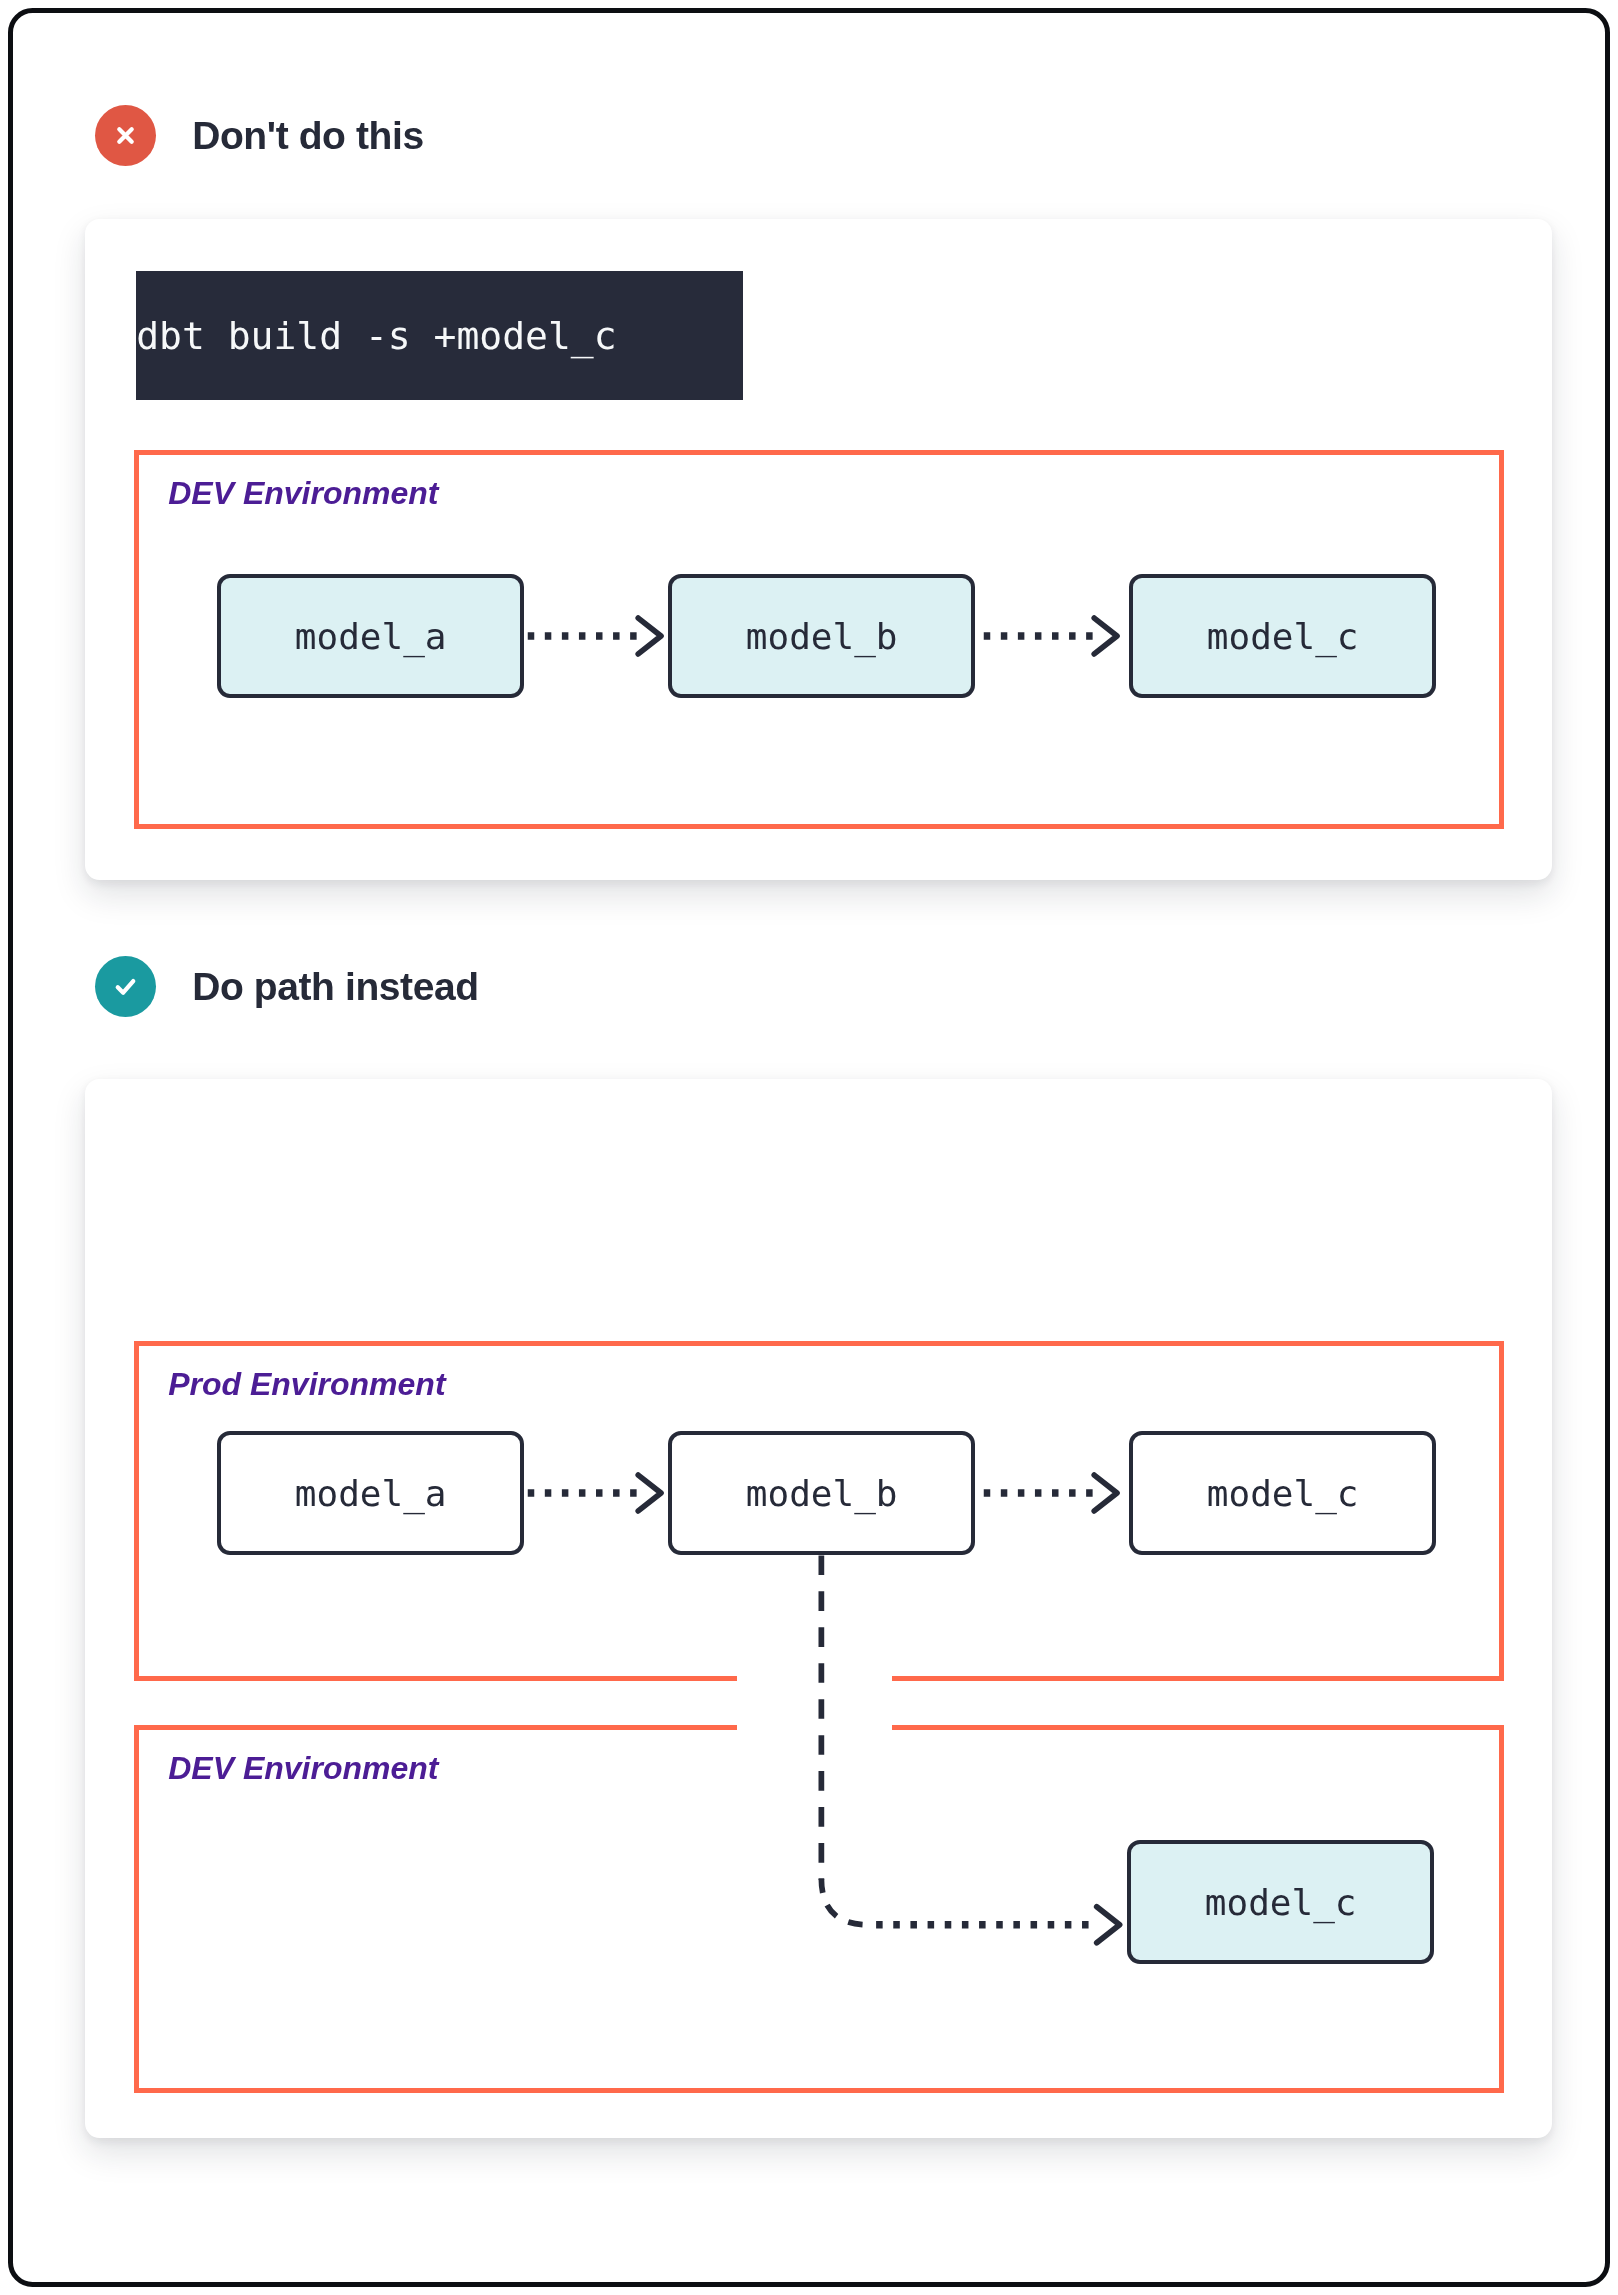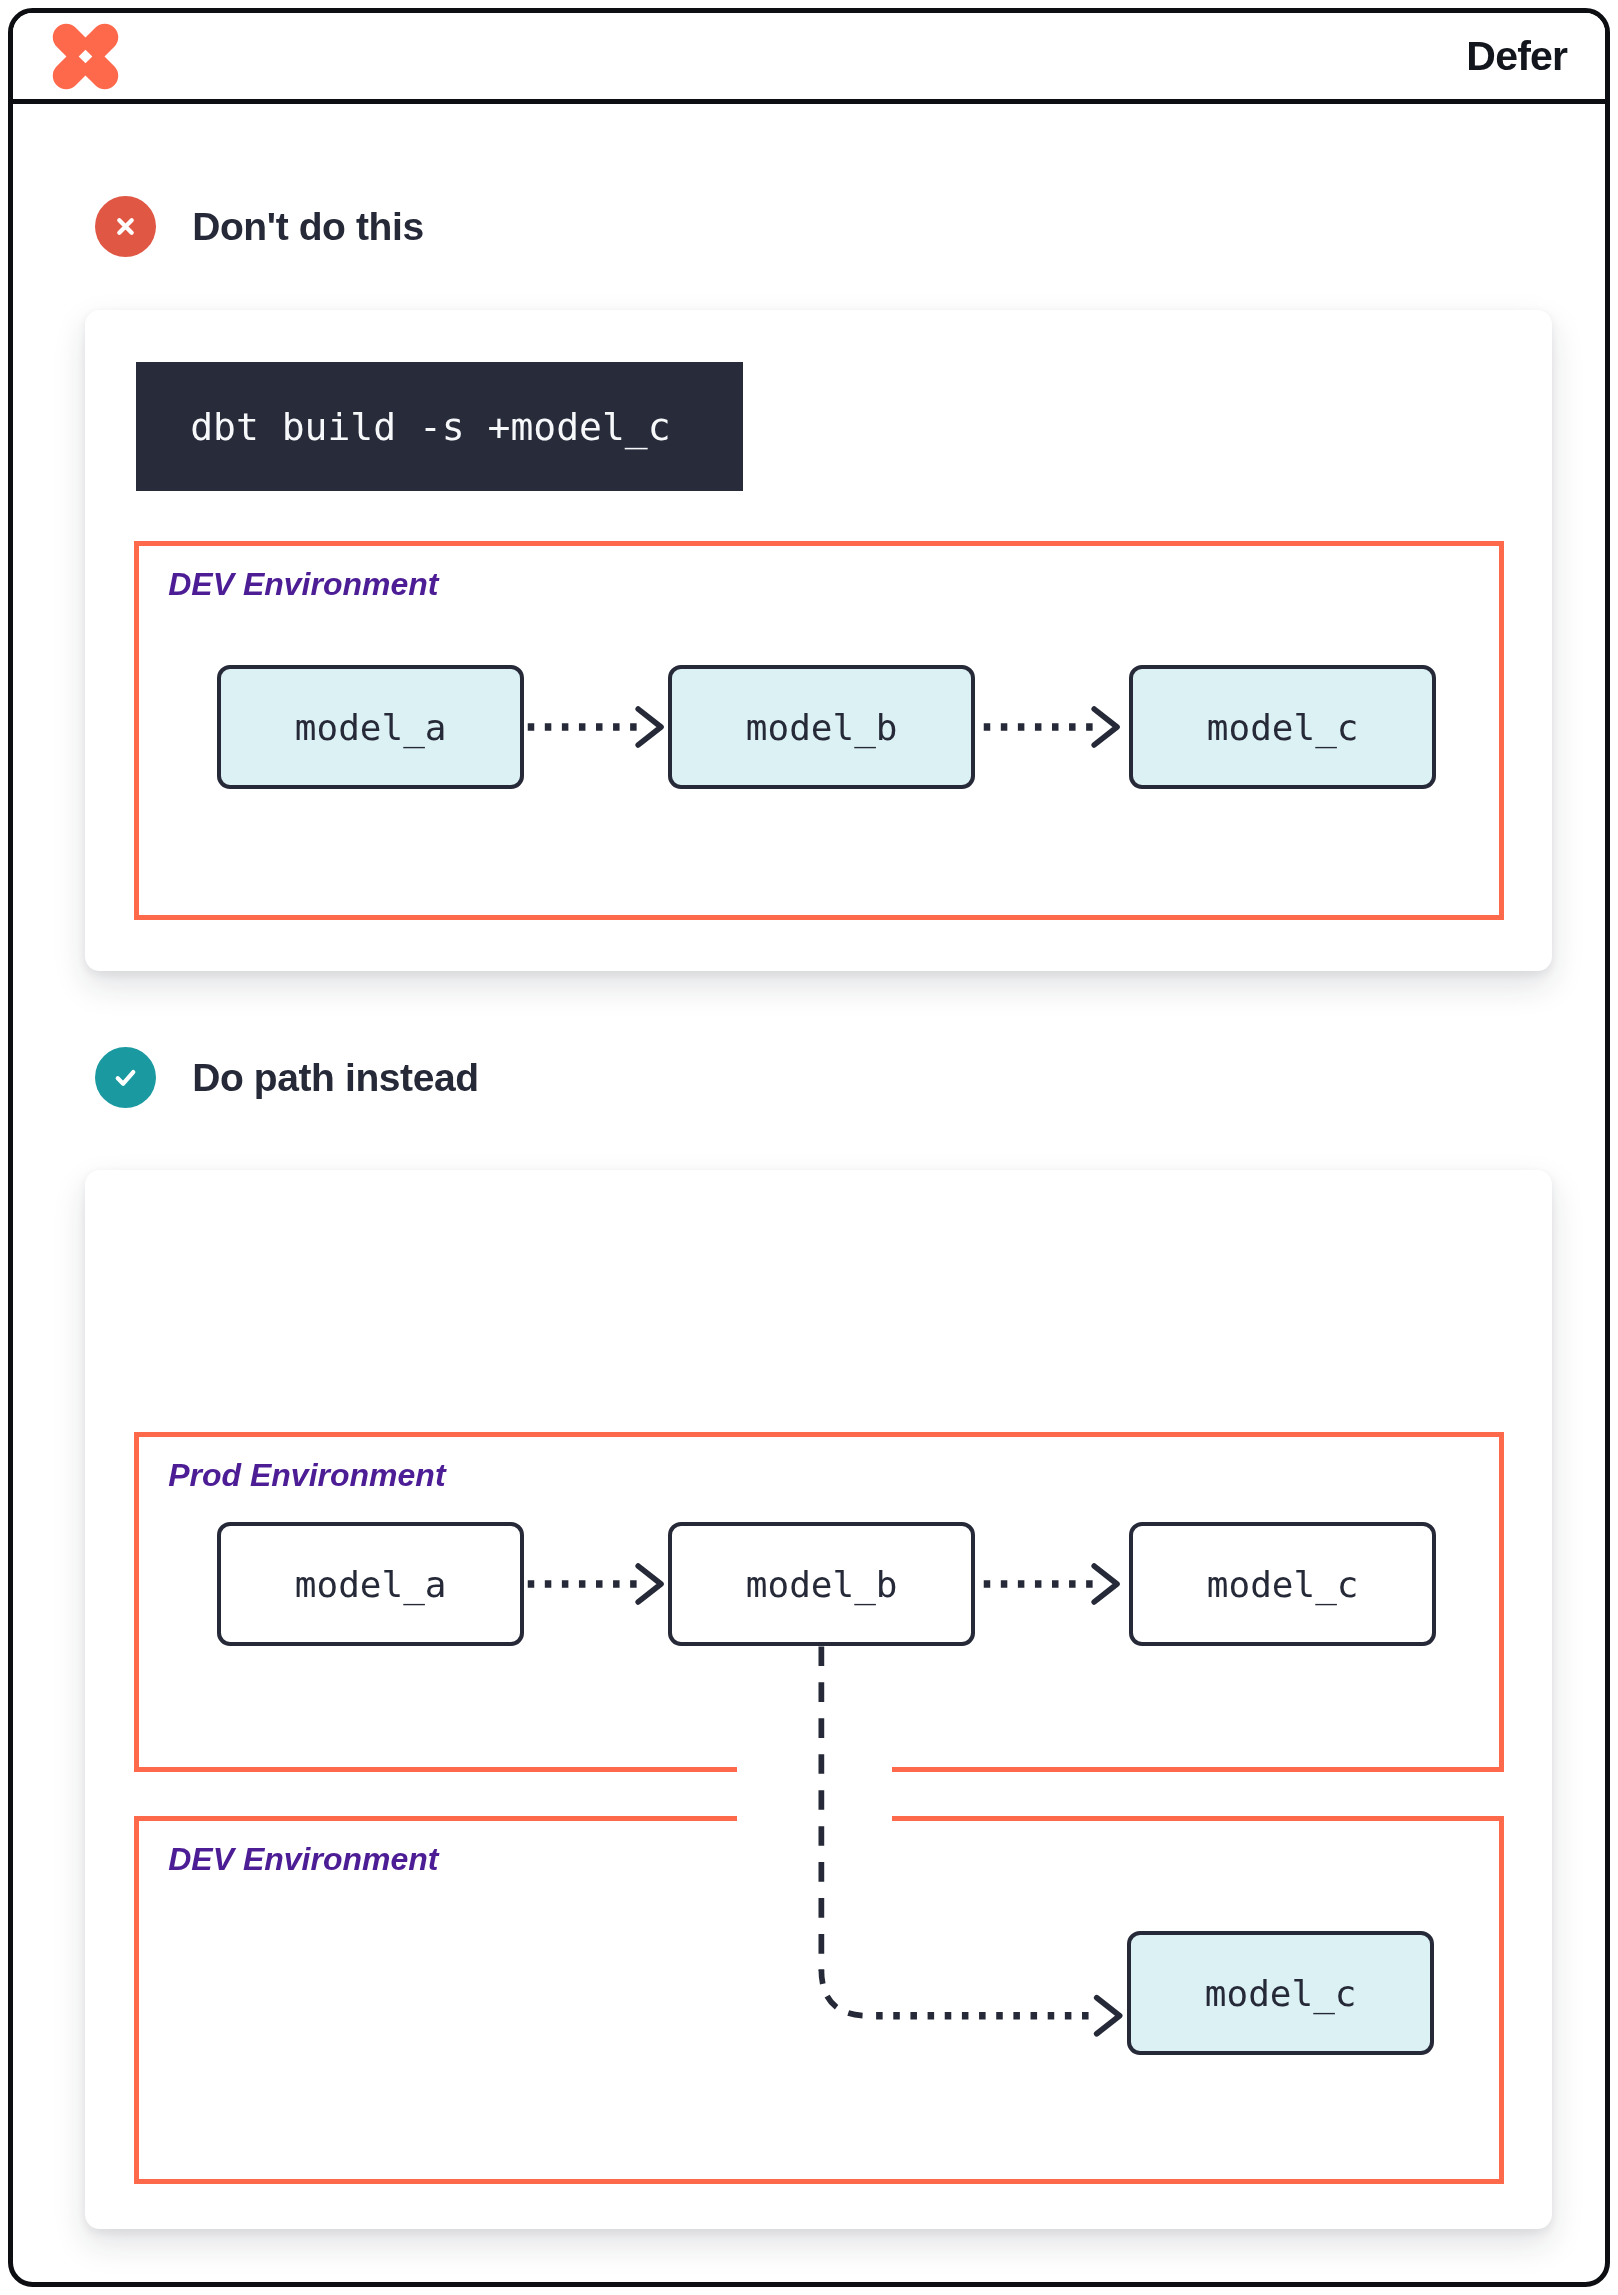--- a/index.html
+++ b/index.html
@@ -20,21 +20,21 @@
   .badge.red{background:#e05744;}
   .badge.teal{background:#1a9aa0;}
   .section-title{font-size:39px;font-weight:bold;color:#262a38;letter-spacing:-0.4px;}
 
   .card{position:absolute;left:72px;width:1467px;background:#ffffff;border-radius:14.7px;
         box-shadow:0 3.3px 8.2px rgba(25,30,45,0.07),0 14.7px 33px rgba(25,30,45,0.13);}
   #card1{top:206px;height:661px;}
   #card2{top:1066px;height:1059px;}
 
   .code{position:absolute;background:#272b3a;color:#f6f8f9;display:flex;align-items:center;
-        box-sizing:border-box;padding-left:54px;
+        box-sizing:border-box;
         font-family:"DejaVu Sans Mono",monospace;font-size:38px;white-space:pre;}
   #code1{left:51px;top:52px;width:607px;height:129px;}
   #code2{left:51px;top:46px;width:1370px;height:129px;}
 
   .env{position:absolute;box-sizing:border-box;border:5.7px solid #ff694b;background:transparent;}
   #env1{left:49px;top:231px;width:1370px;height:379px;}
   #env2{left:49px;top:262px;width:1370px;height:340px;}
   #env3{left:49px;top:646px;width:1370px;height:368px;}
 
   .env-label{position:absolute;left:29px;top:19.6px;font-size:32px;font-style:italic;font-weight:bold;color:#4c1d95;}
@@ -51,30 +51,20 @@
   .gap-cover.bottom{bottom:-5.7px;}
   .gap-cover.top{top:-5.7px;}
 
   .defer-path{position:absolute;left:0;top:0;width:1467px;height:1059px;z-index:6;pointer-events:none;}
 </style>
 </head>
 <body>
 
 <div class="frame">
 
-  <div class="header">
-    <svg class="logo" viewBox="0 0 100 100">
-      <g fill="#ff694b">
-        <rect x="-9" y="30.5" width="118" height="39" rx="19.5" transform="rotate(45 50 50)"></rect>
-        <rect x="-9" y="30.5" width="118" height="39" rx="19.5" transform="rotate(-45 50 50)"></rect>
-      </g>
-      <rect x="43" y="43" width="14" height="14" fill="#ffffff" transform="rotate(45 50 50)"></rect>
-    </svg>
-    <div class="header-title">Defer</div>
-  </div>
 
   <div class="content">
 
     <div class="section-head" style="top:92px;">
       <div class="badge red">
         <svg width="31" height="31" viewBox="0 0 40 40">
           <path d="M12 12 L28 28 M28 12 L12 28" stroke="#ffffff" stroke-width="5.5" stroke-linecap="round" fill="none"></path>
         </svg>
       </div>
       <div class="section-title">Don't do this</div>

